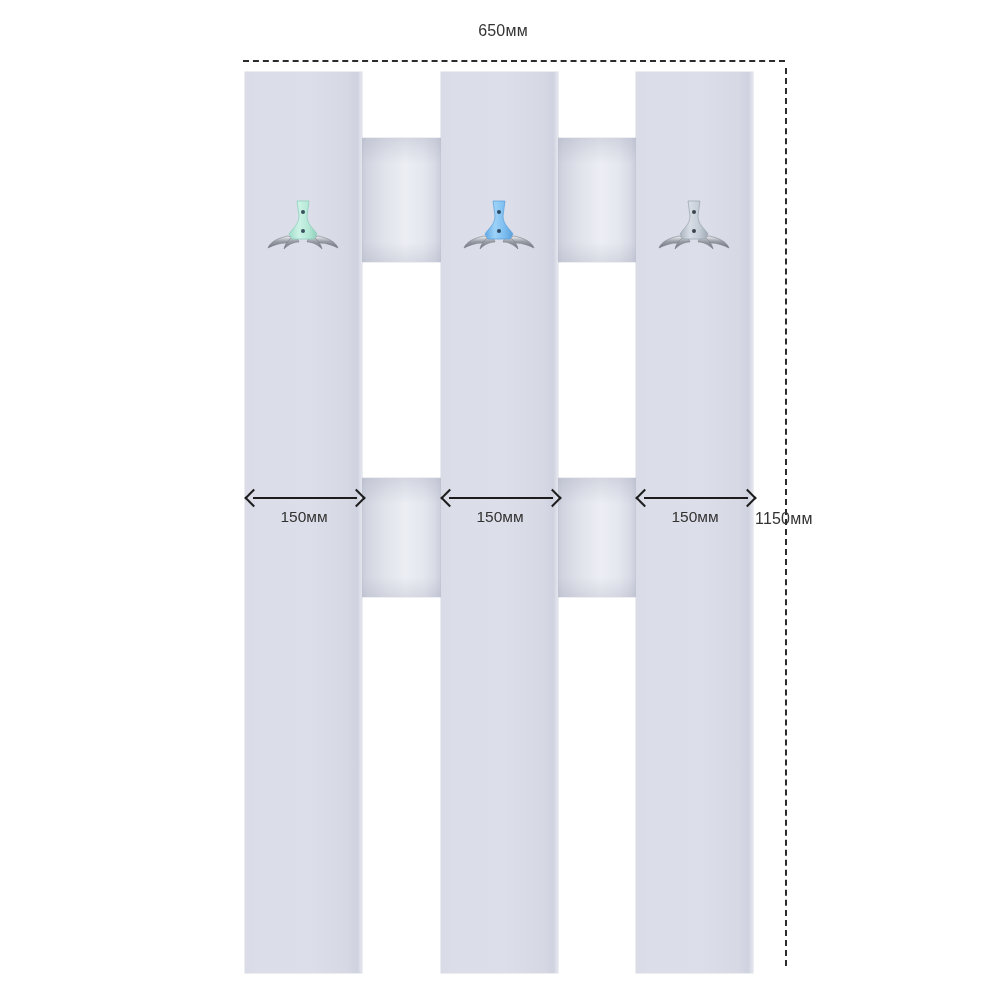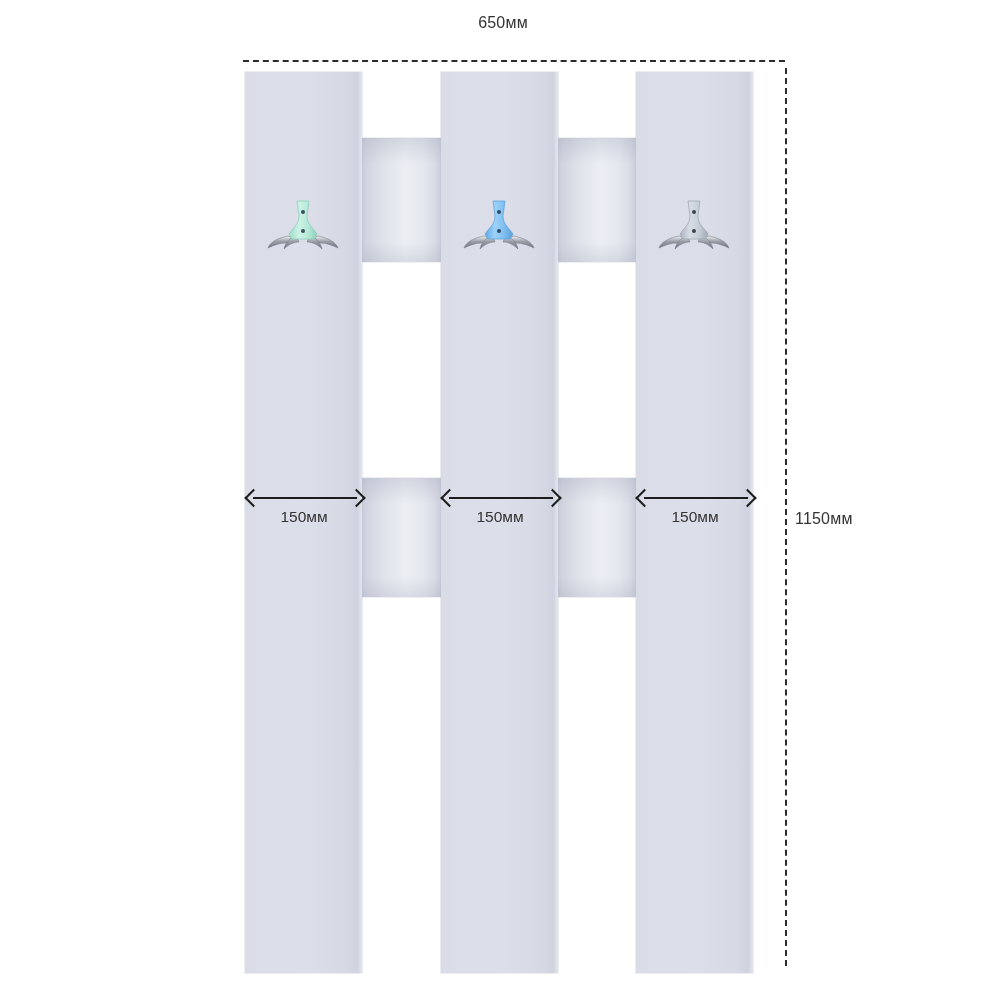--- a/index.html
+++ b/index.html
@@ -132,27 +132,27 @@
     width: 74px;
     height: 56px;
   }
   .hook svg { display:block; width:74px; height:56px; }
 </style>
 </head>
 <body>
 
 <div id="stage">
 
-  <div class="dim-label dim-label-top" style="left:503px; top:14px;">
+  <div class="dim-label dim-label-top" style="left:503px; top:22px;">
     <span>650мм</span>
   </div>
   <div class="dim-line-h" style="left:243px; top:60px; width:542px;"></div>
 
   <div class="dim-line-v" style="left:785px; top:68px; height:898px;"></div>
-  <div class="dim-label" style="left:795px; top:510px;">
+  <div class="dim-label" style="left:755px; top:510px;">
     <span>1150мм</span>
   </div>
 
   <div class="panel panel-short" style="left:362px; top:138px; width:79px; height:124px;">
     <div class="short-top-shade"></div>
     <div class="short-bot-shade"></div>
   </div>
   <div class="panel panel-short" style="left:558px; top:138px; width:78px; height:124px;">
     <div class="short-top-shade"></div>
     <div class="short-bot-shade"></div>

